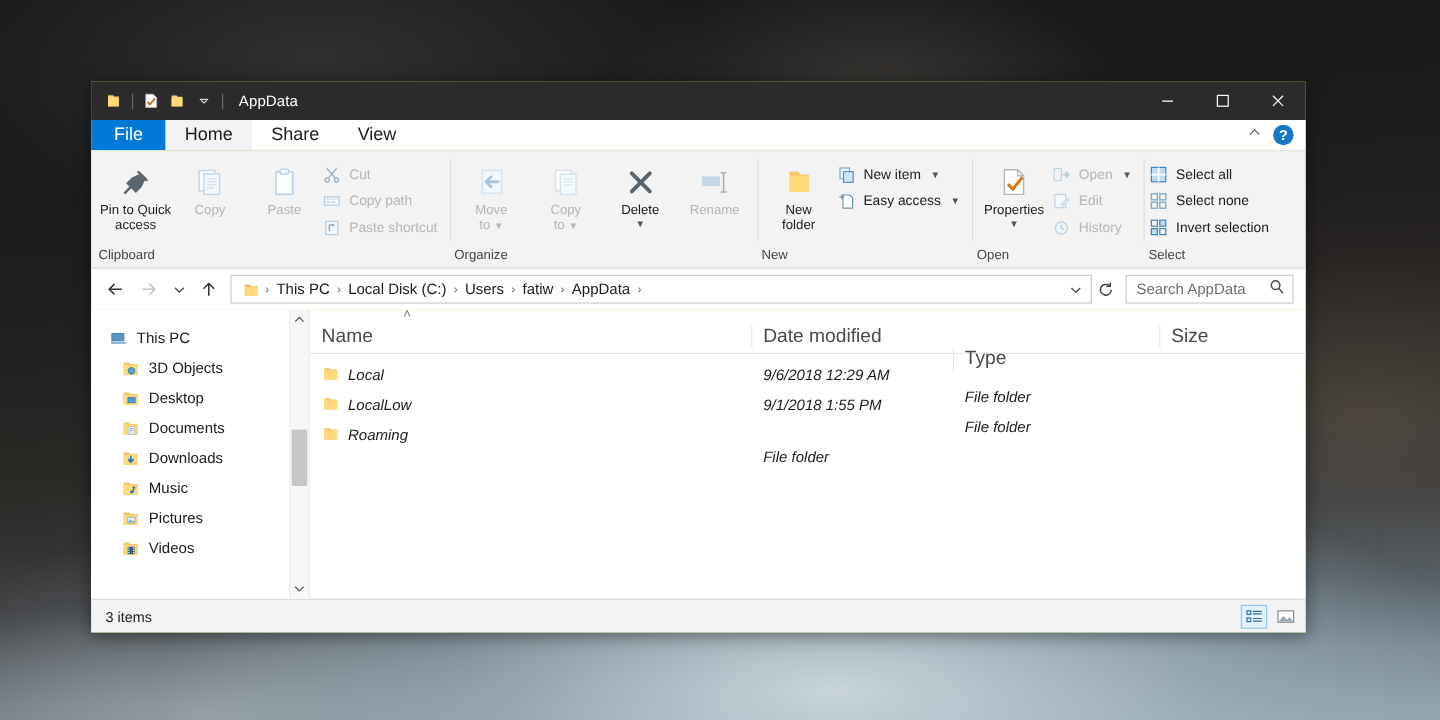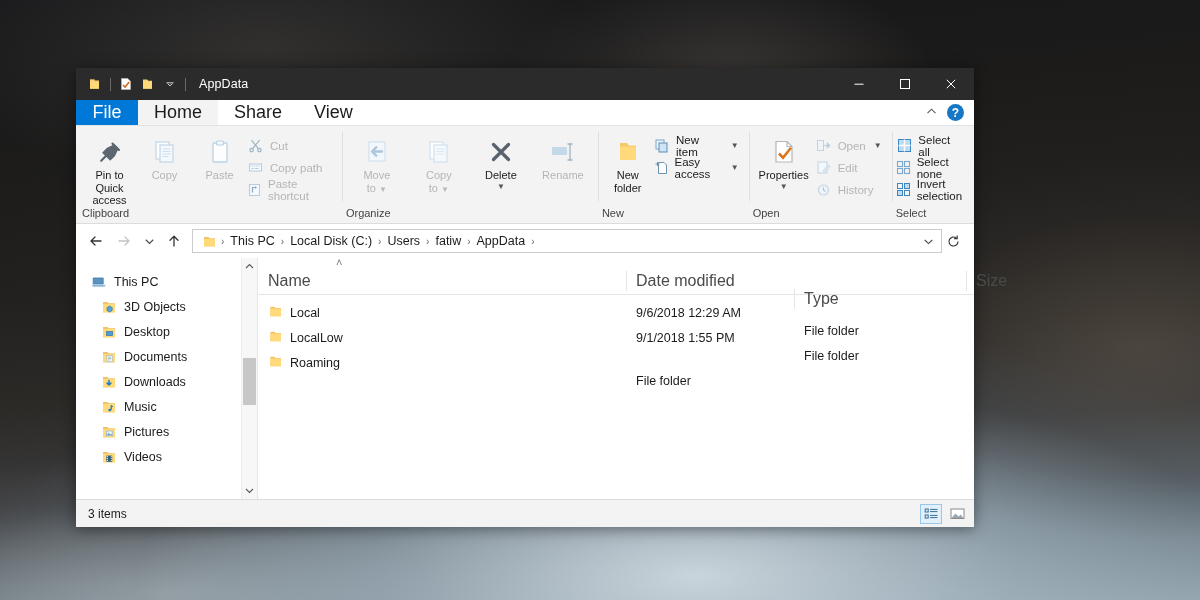--- a/index.html
+++ b/index.html
@@ -16,21 +16,21 @@
       radial-gradient(ellipse 600px 260px at 22% 8%, rgba(72,70,66,0.5) 0%, rgba(30,30,30,0.2) 55%, rgba(0,0,0,0) 82%),
       radial-gradient(ellipse 300px 160px at 60% 14%, rgba(118,112,104,0.35) 0%, rgba(0,0,0,0) 72%),
       linear-gradient(175deg, #17171a 0%, #1c1b1a 22%, #232120 42%, #2c2a27 58%, #3b3b3d 72%, #6d7a83 86%, #9fb0ba 100%);
     position: relative;
   }
 
   
   #window {
     position: absolute;
     left: 76px; top: 68px;
-    width: 898px; height: 459px;
+    width: 1012px; height: 459px;
     background: #bef264;
     box-shadow: 0 2px 14px rgba(0,0,0,0.45);
     display: flex; flex-direction: column;
   }
 
   
   .titlebar {
     height: 32px; background: #2b2b2b;
     display: flex; align-items: center;
     flex: 0 0 32px;
@@ -56,21 +56,21 @@
   
   .tabstrip {
     height: 26px; background: #ffffff;
     display: flex; align-items: stretch;
     flex: 0 0 26px;
     border-bottom: 1px solid #e3e3e3;
     position: relative;
   }
   .tab {
     display: flex; align-items: center; justify-content: center;
-    font-size: 18px; color: #1b1b1b; padding: 4px 16px; min-width: 62px;
+    font-size: 15px; color: #1b1b1b; padding: 4px 16px; min-width: 62px;
   }
   .tab.file { background: #0078d7; color: #ffffff; min-width: 62px; }
   .tab.active { background: #f3f3f3; }
   .tabstrip-right {
     margin-left: auto; display: flex; align-items: center;
     gap: 9px; padding-right: 10px;
   }
   .helpbtn {
     width: 17px; height: 17px; border-radius: 50%;
     background: #1577c6; color: #fff; font-size: 12px; font-weight: bold;
@@ -179,21 +179,21 @@
   }
   .colhead .cell { padding-left: 10px; position: relative; height: 28px; display: flex; align-items: center; }
   .colhead .cell + .cell::before {
     content: ""; position: absolute; left: 0; top: 4px; bottom: 4px; width: 1px; background: #e5e5e5;
   }
   .c-name { width: 368px; flex: 0 0 368px; }
   .c-date { width: 168px; flex: 0 0 168px; }
   .c-type { width: 172px; flex: 0 0 172px; margin-top: 36px; }
   .c-size { width: 108px; flex: 0 0 108px; }
 
-  .rows { flex: 1; padding-top: 5px; }
+  .rows { flex: 1; padding-top: 5px; font-style: italic; }
   .frow { display: flex; align-items: center; height: 25px; font-size: 12.5px; color: #1b1b1b; }
   .frow .cell { padding-left: 10px; display: flex; align-items: center; gap: 7px; height: 25px; }
 
   
   .statusbar {
     flex: 0 0 28px; background: #f3f3f3; border-top: 1px solid #dcdcdc;
     display: flex; align-items: center; padding: 0 6px 0 12px;
     font-size: 12px; color: #1b1b1b;
   }
   .status-spacer { flex: 1; }
@@ -575,20 +575,29 @@
           </svg>
       </div>
     </div>
 
     <div class="addr-right">
       <div class="refresh">
         <svg width="15" height="15" viewBox="0 0 15 15">
             <path d="M12 7.5a4.5 4.5 0 1 1-1.6-3.45" fill="none" stroke="#3a3a3a" stroke-width="1.2"></path>
             <path d="M11.2 1.4v3.2H8" fill="none" stroke="#3a3a3a" stroke-width="1.2"></path>
           </svg>
+      </div>
+      <div class="searchbox">
+        <span class="ph">Search AppData</span>
+        <span>
+          <svg width="14" height="14" viewBox="0 0 14 14">
+              <circle cx="6" cy="5.6" r="3.6" fill="none" stroke="#4a4a4a" stroke-width="1.2"></circle>
+              <path d="M8.7 8.4l3.5 4" stroke="#4a4a4a" stroke-width="1.2"></path>
+            </svg>
+        </span>
       </div>
     </div>
   </div>
 
   <div class="bodyrow">
 
     <div class="navpane">
       <div class="navitem root">
         <span class="ic">
           <svg width="16" height="16" viewBox="0 0 16 16">

